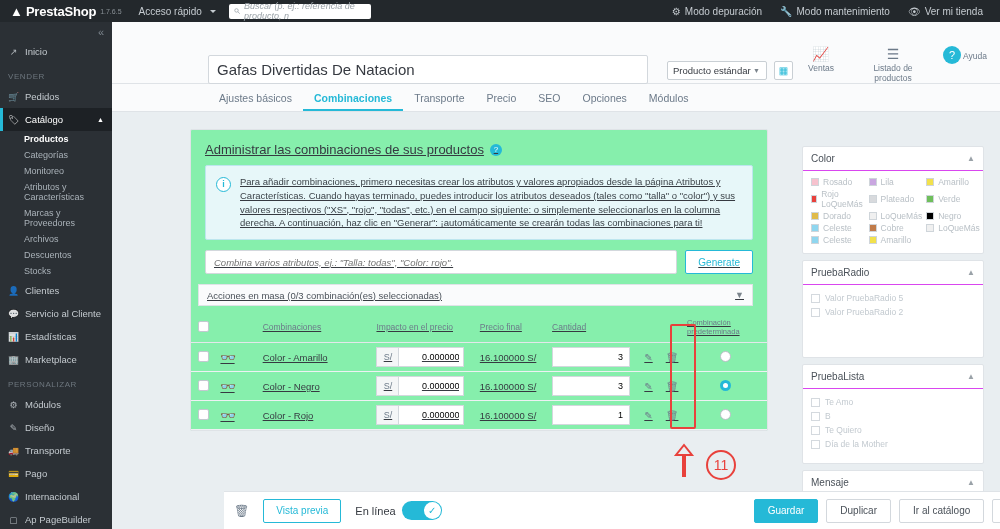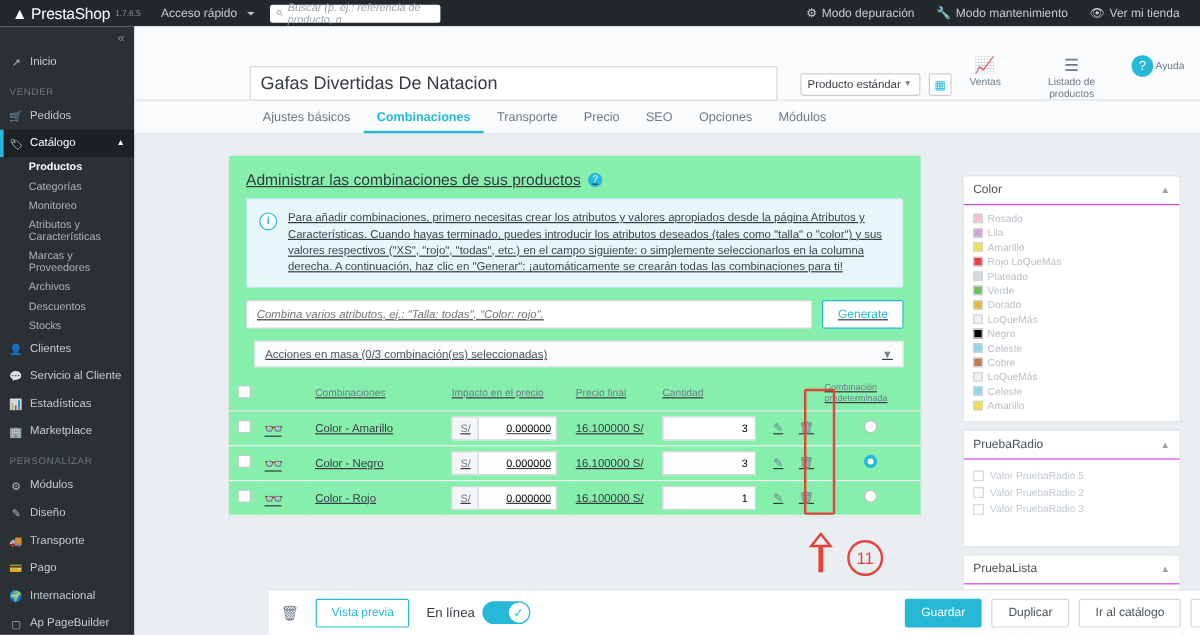--- a/index.html
+++ b/index.html
@@ -9,21 +9,21 @@
     font-family:"Liberation Sans", sans-serif;
     font-size:11px; color:#363a41; background:#fff;
   }
   
   .topbar {
     position:absolute; top:0; left:0; width:1000px; height:22px;
     background:#23282c; color:#dfe3e6; display:flex; align-items:center;
     font-size:10px;
   }
   .logo-wrap { display:flex; align-items:center; padding:0 8px 0 10px; }
-  .logo-text { font-size:13px; font-weight:normal; color:#fff; letter-spacing:-.2px; }
+  .logo-text { font-size:13px; font-weight:bold; color:#fff; letter-spacing:-.2px; }
   .logo-ver { font-size:7px; color:#8a9197; margin-left:4px; }
   .topbar-item { padding:0 9px; color:#c5cbd0; white-space:nowrap; display:flex; align-items:center; gap:4px; height:36px;}
   .search-box {
     display:flex; align-items:center; background:#fff; border-radius:2px;
     height:15px; width:142px; padding:0 5px; color:#9aa2a8; font-style:italic; font-size:9px;
     margin-left:4px;
   }
   .search-box svg { margin-right:4px; }
   .topbar-right { margin-left:auto; display:flex; align-items:center; padding-right:8px; }
   .caret { display:inline-block; border-left:3px solid transparent; border-right:3px solid transparent; border-top:3px solid currentColor; margin-left:4px;}
@@ -82,21 +82,21 @@
   .panel-title { font-size:13px; padding:12px 14px 8px 14px; color:#363a41; display:flex; align-items:center; gap:6px;}
   .help-badge { width:12px;height:12px;border-radius:50%;background:#25b9d7;color:#fff;font-size:8px;display:inline-flex;align-items:center;justify-content:center;}
   .info-box {
     margin:0 14px 10px 14px; background:#e7f7f9; border:1px solid #bde6ee; border-radius:2px;
     padding:9px 10px 9px 34px; font-size:9.5px; line-height:1.45; color:#3c4349; position:relative;
   }
   .info-icon { position:absolute; left:10px; top:11px; width:15px;height:15px;border-radius:50%;background:#fff;border:1.5px solid #25b9d7;color:#25b9d7;display:flex;align-items:center;justify-content:center;font-size:9px;font-weight:bold;}
   .combo-row { margin:0 14px 10px 14px; display:flex; gap:8px; }
   .combo-input { flex:1; height:24px; border:1px solid #d3d8dd; border-radius:2px; padding:3px 8px; font-size:9.5px; color:#9aa2a8; font-style:italic; background:#fff;}
   .btn-generate { height:24px; background:#fff; border:1px solid #25b9d7; color:#25b9d7; border-radius:2px; font-size:10px; padding:0 12px; }
-  .bulk-bar { margin:0 14px 0 21px; border:1px solid #dfe3e7; background:#fafbfc; height:22px; display:flex; align-items:center; padding:0 8px; font-size:9.5px; color:#4a5159;}
+  .bulk-bar { margin:0 14px 0 7px; border:1px solid #dfe3e7; background:#fafbfc; height:22px; display:flex; align-items:center; padding:0 8px; font-size:9.5px; color:#4a5159;}
   .bulk-caret { margin-left:auto; color:#7b848c; font-size:9px;}
   table.combos { width:100%; border-collapse:collapse; margin-top:6px; }
   table.combos th { font-size:8.5px; color:#6c7a89; font-weight:normal; text-align:left; padding:6px 4px; border-bottom:1px solid #e4e8eb;}
   table.combos td { padding:4px; border-bottom:1px solid #eef1f3; font-size:9.5px; vertical-align:middle;}
   .cb { width:11px;height:11px;border:1px solid #c2c9cf;border-radius:2px;background:#fff;display:inline-block;}
   .radio { width:11px;height:11px;border:1px solid #b9c0c6;border-radius:50%;background:#fff;display:inline-block;}
   .radio.on { border:3px solid #25b9d7; background:#fff; }
   .price-cell { display:flex; align-items:center; }
   .price-prefix { width:22px; height:20px; border:1px solid #d3d8dd; border-right:none; background:#f4f6f7; font-size:9px; display:flex;align-items:center;justify-content:center;color:#6c7a89;}
   .price-input { width:66px; height:20px; border:1px solid #d3d8dd; font-size:9px; padding:2px 4px; text-align:right; background:#fff;}
@@ -108,21 +108,21 @@
   .circle-num {
     position:absolute; width:30px;height:30px;border-radius:50%;border:2px solid #e8413c;
     color:#e8413c; display:flex;align-items:center;justify-content:center;font-size:14px;background:transparent;
   }
   
   .rightcol { position:absolute; left:690px; top:33px; width:182px; }
   .rpanel { background:#fff; border:1px solid #dfe3e7; border-radius:2px; margin-bottom:6px; }
   .rpanel-head { display:flex; align-items:center; padding:6px 8px; font-size:10px; color:#4a5159; border-bottom:1px solid #d946ef;}
   .rpanel-head .rc { margin-left:auto; color:#9aa2a8; font-size:8px; }
   .rpanel-body { padding:6px 8px 8px 8px; }
-  .swatch-grid { display:grid; grid-template-columns:1fr; gap:2px 4px; }
+  .swatch-grid { display:grid; grid-template-columns:1fr 1fr 1fr; gap:2px 4px; }
   .swatch { display:flex; align-items:center; gap:4px; font-size:8.5px; color:#b9c0c6; }
   .sw { width:8px;height:8px;border:1px solid #cfd5da; display:inline-block;}
   .chk-line { display:flex; align-items:center; gap:5px; font-size:8.5px; color:#c2c9cf; padding:2px 0; }
   .chk { width:9px;height:9px;border:1px solid #d4d9de; background:#fff; display:inline-block;}
   
   .footer {
     position:absolute; left:112px; bottom:0; width:888px; height:38px;
     background:#fff; border-top:1px solid #dfe3e7; display:flex; align-items:center; padding:0 10px;
   }
   .f-left { display:flex; align-items:center; gap:14px; }
@@ -453,24 +453,20 @@
         </div>
         <div class="rpanel-body" style="height:72px;">
           <div class="chk-line">
               <span class="chk"></span>
               <span>Valor PruebaRadio 5</span>
             </div>
           <div class="chk-line">
               <span class="chk"></span>
               <span>Valor PruebaRadio 2</span>
             </div>
-          <div class="chk-line">
-              <span class="chk"></span>
-              <span>Valor PruebaRadio 3</span>
-            </div>
         </div>
       </div>
 
       <div class="rpanel">
         <div class="rpanel-head">
           <span>PruebaLista</span>
           <span class="rc">▲</span>
         </div>
         <div class="rpanel-body" style="height:74px;">
           <div class="chk-line">

